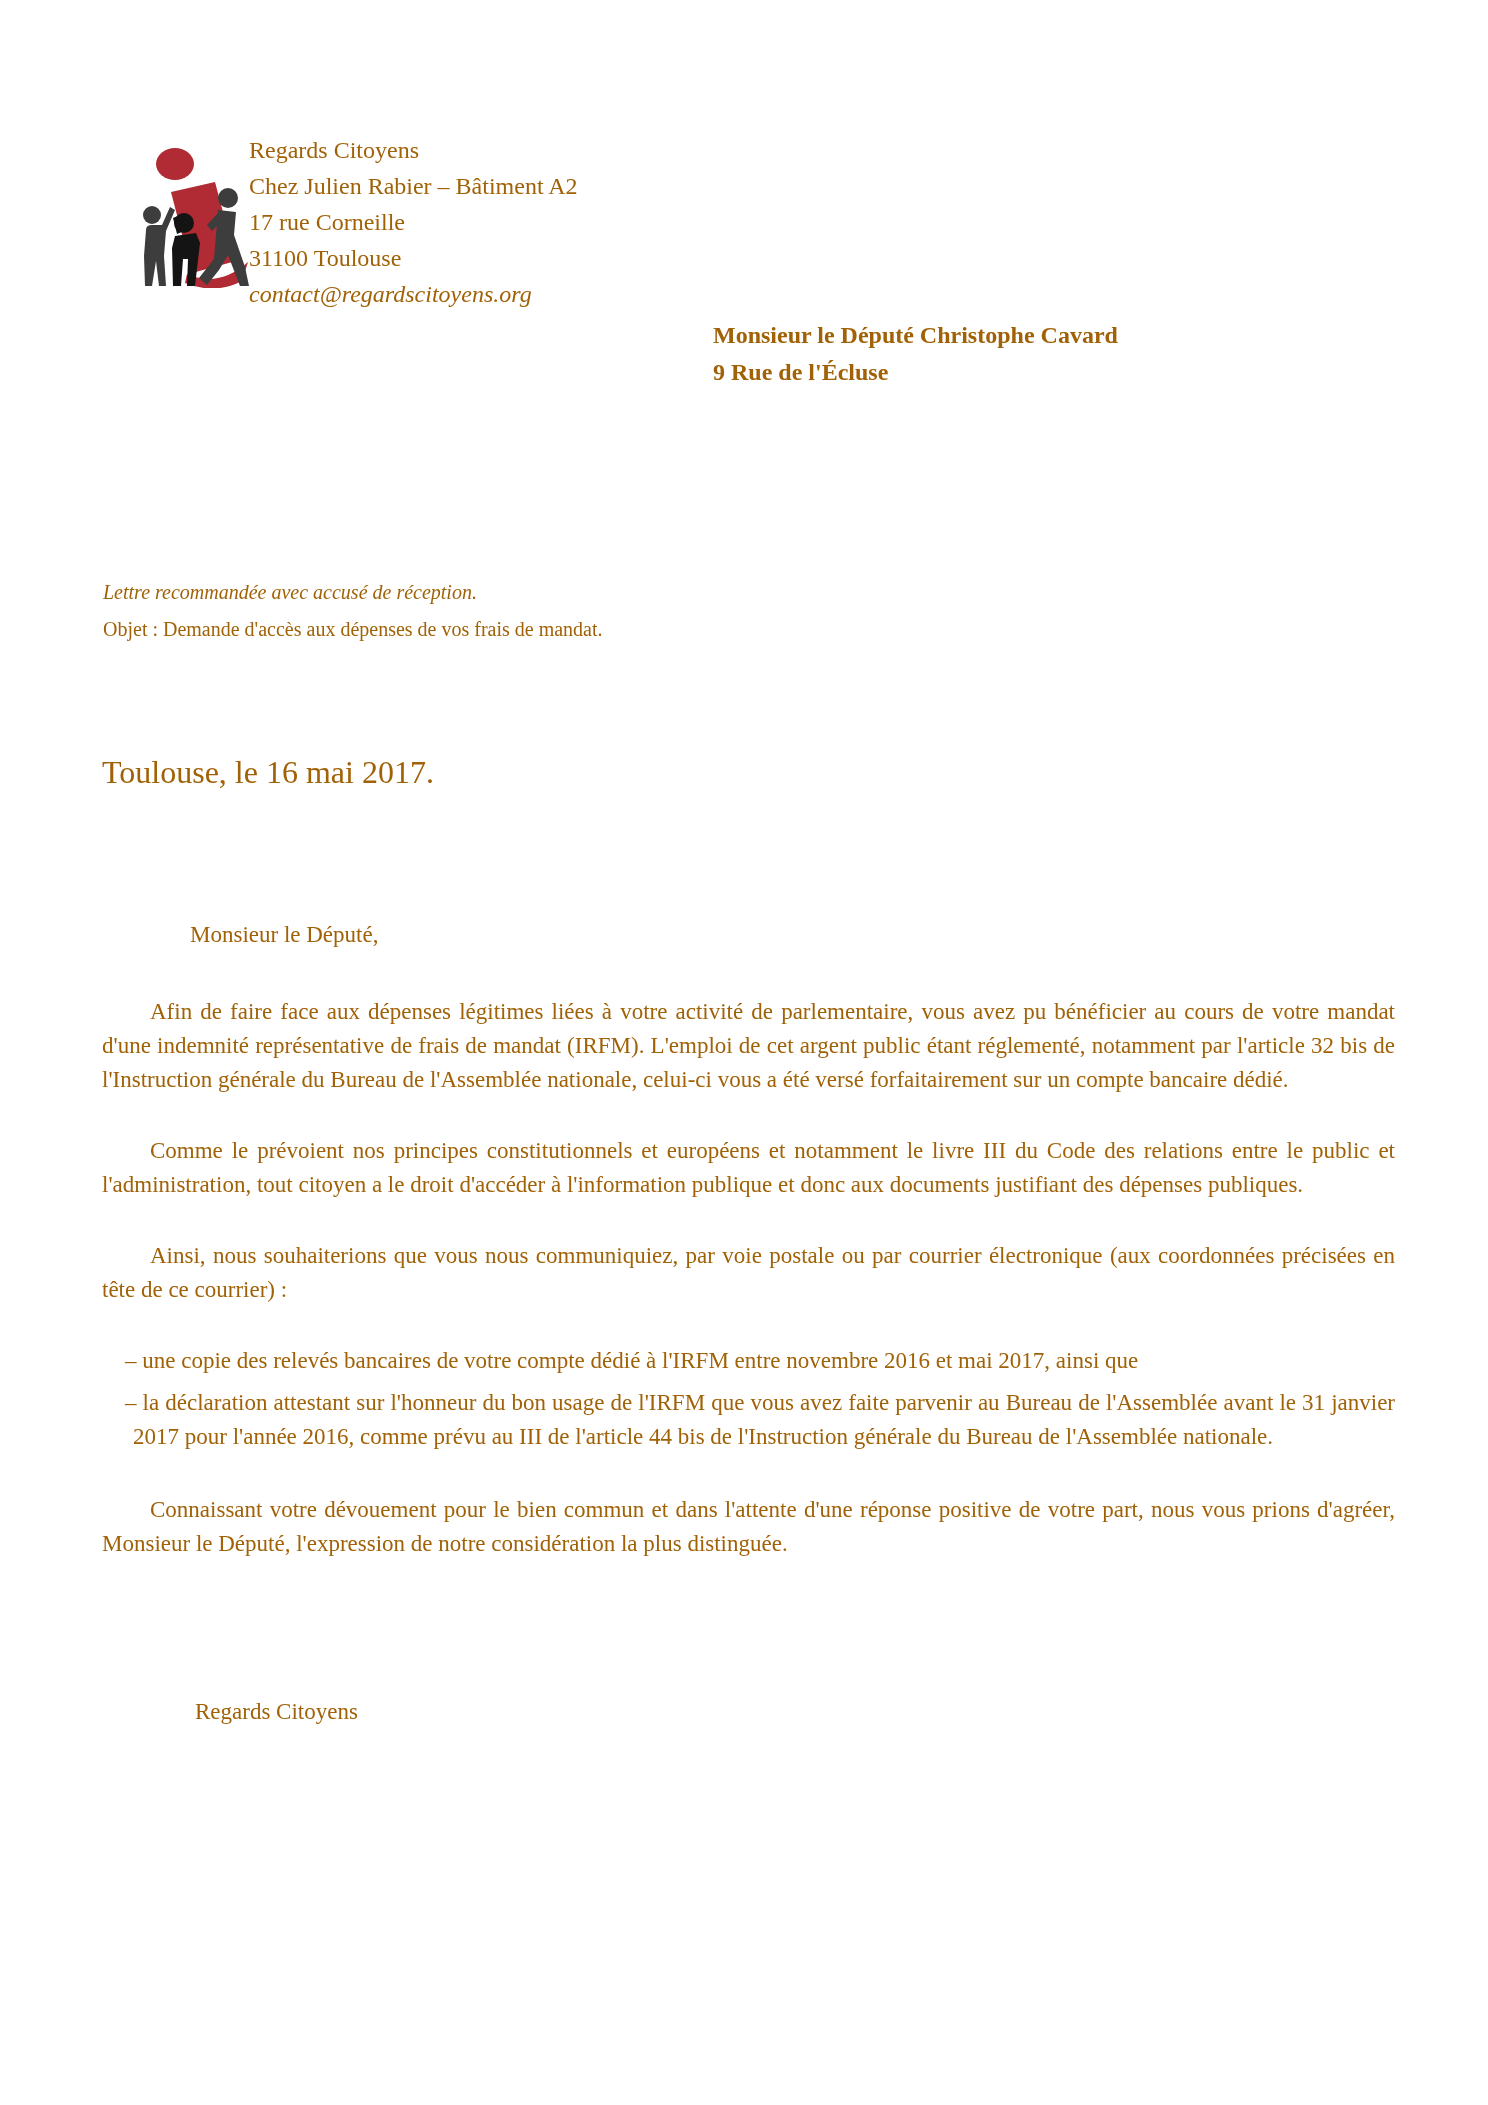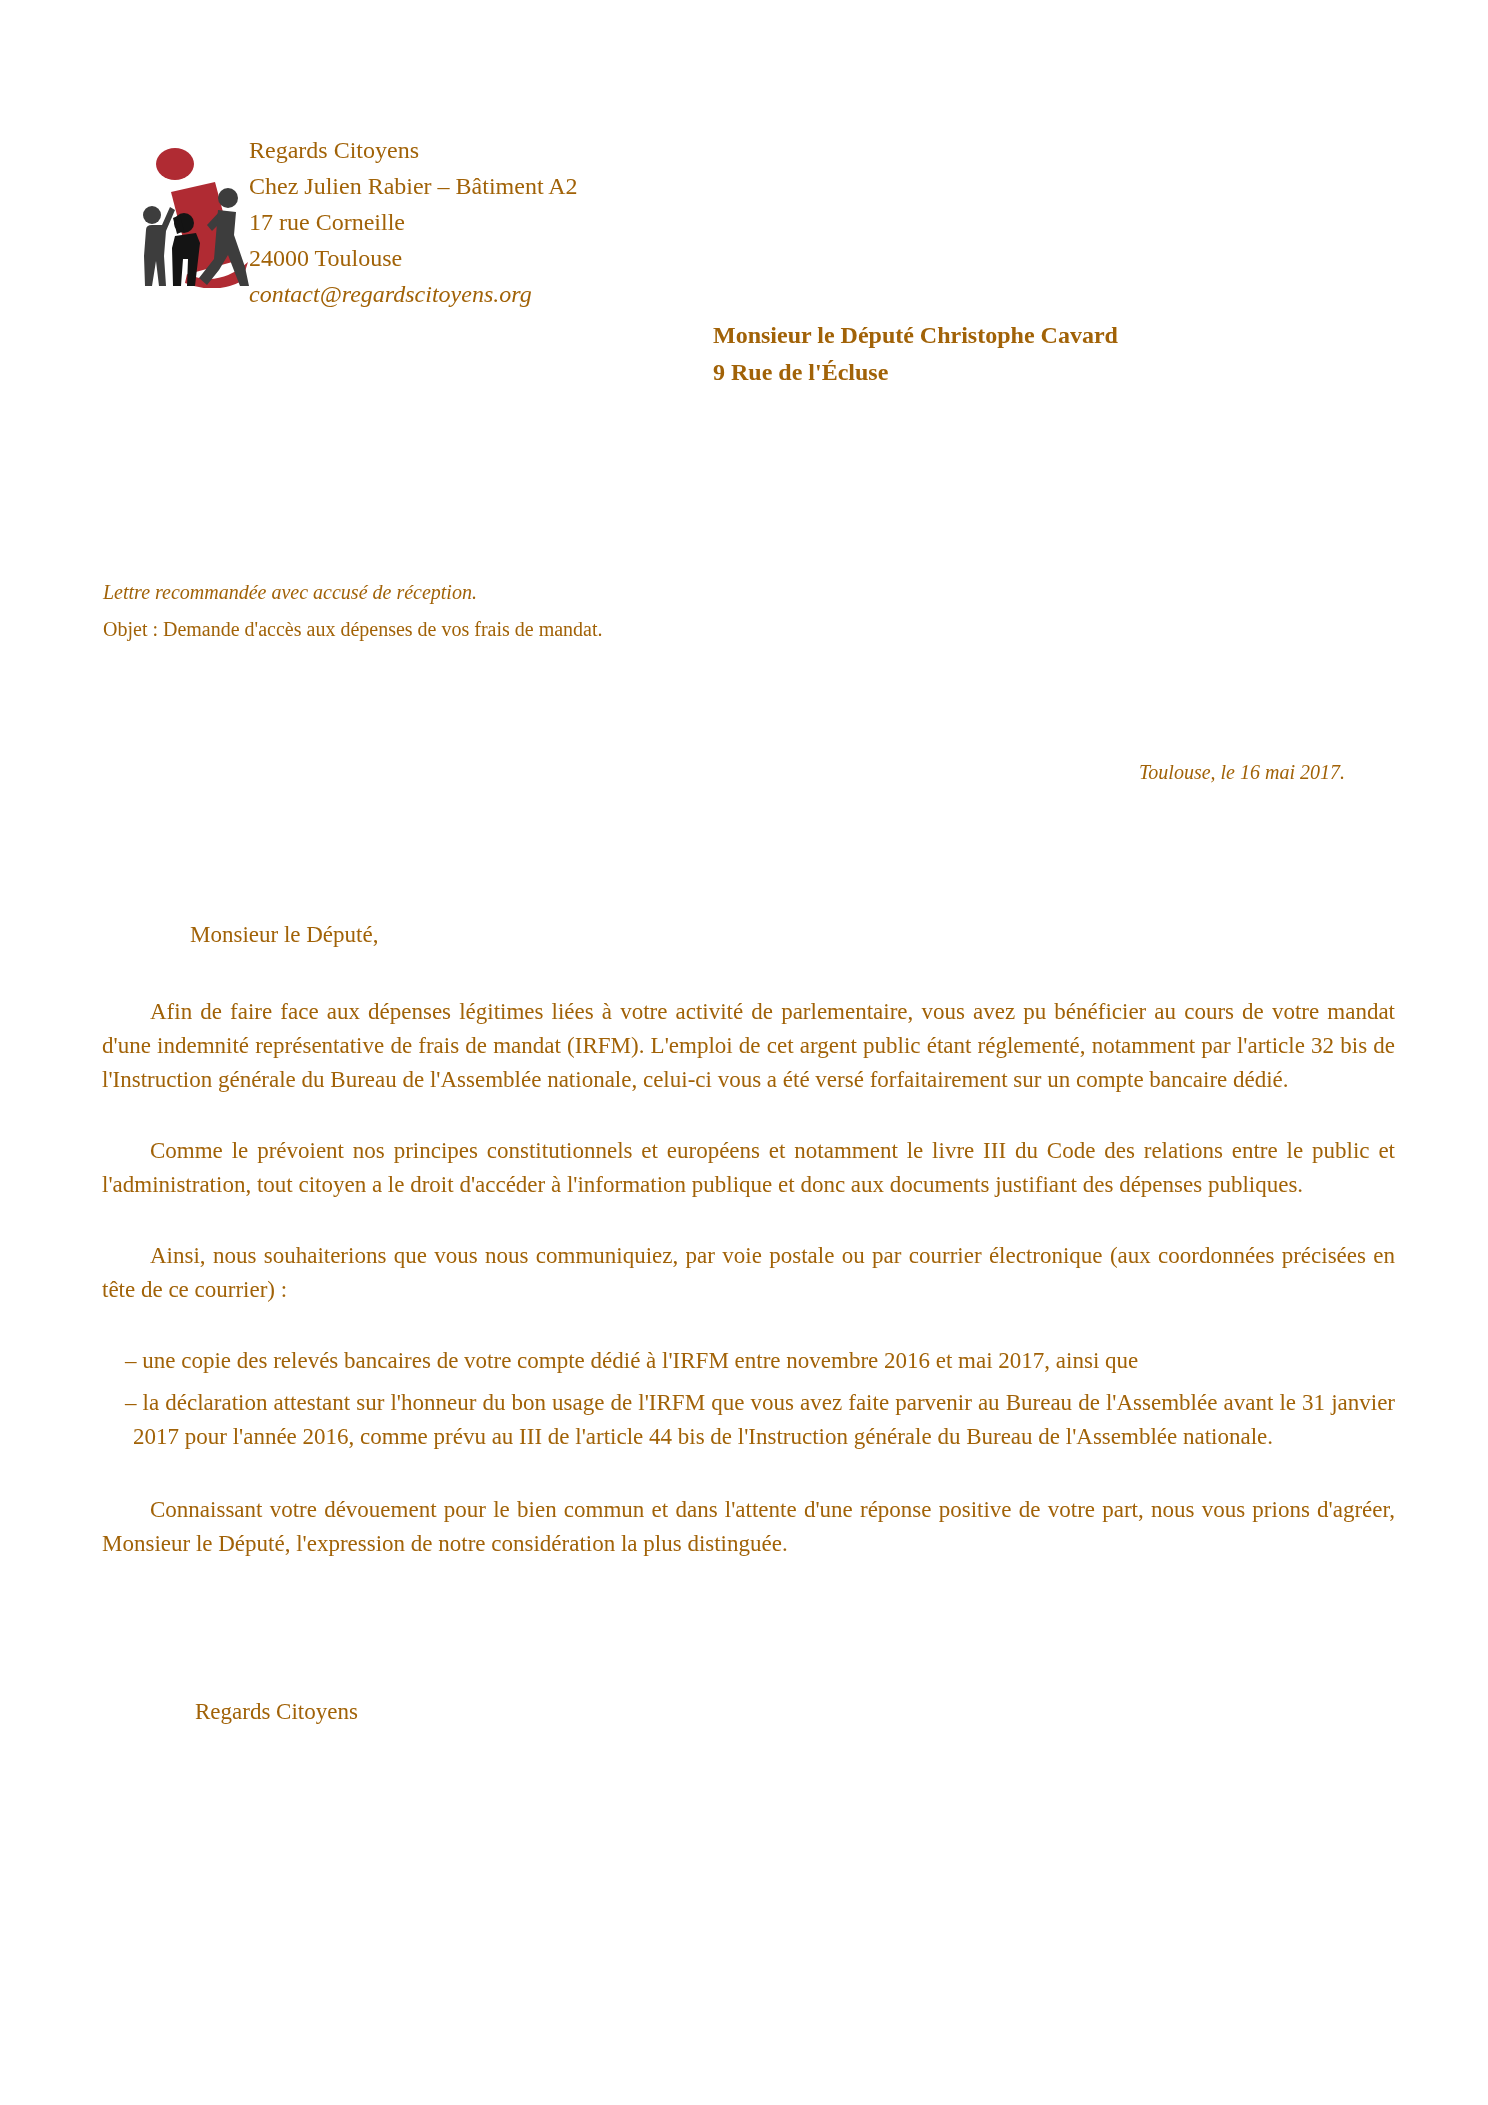--- a/index.html
+++ b/index.html
@@ -53,24 +53,23 @@
     line-height: 37px;
     white-space: nowrap;
   }
   .refblock .registered { font-style: italic; }
 
   .dateline {
     position: absolute;
     left: 102px;
     right: 143px;
     top: 754px;
-    font-size: 20px;
+    font-size: 32px;
     line-height: 36px;
-    text-align: right;
-    font-style: italic;
+    text-align: left;
   }
 
   
   .body {
     position: absolute;
     left: 102px;
     right: 93px;
     top: 918px;
     font-size: 23px;
     line-height: 34px;
@@ -123,21 +122,21 @@
       <circle cx="91" cy="60" r="10" fill="#3d3d3d"></circle>
       <path d="M83 73 L70 87 L75 93 L86 82 Z" fill="#3d3d3d"></path>
       <path d="M81 72 L99 74 L97 97 L108 129 L112 148 L103 148 L91 117 L82 132 L70 147 L62 140 L77 121 L79 97 Z" fill="#3d3d3d"></path>
     </svg>
   </div>
 
   <div class="sender">
     <div>Regards Citoyens</div>
     <div>Chez Julien Rabier – Bâtiment A2</div>
     <div>17 rue Corneille</div>
-    <div>24000 Toulouse</div>
+    <div>31100 Toulouse</div>
     <div class="email">contact@regardscitoyens.org</div>
   </div>
 
   <div class="recipient">
     <div>Monsieur le Député Christophe Cavard</div>
     <div>9 Rue de l'Écluse</div>
   </div>
 
   <div class="refblock">
     <div class="registered">Lettre recommandée avec accusé de réception.</div>

